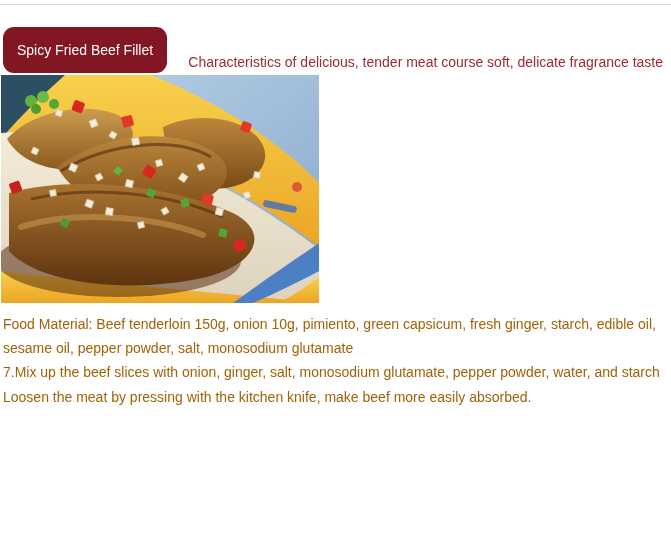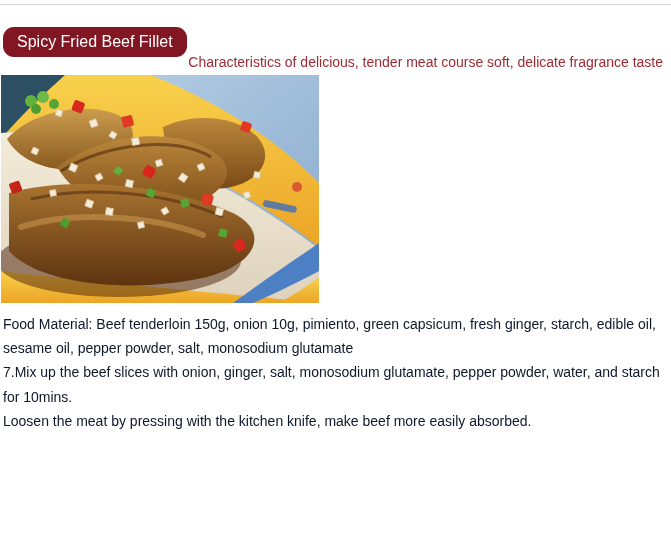--- a/index.html
+++ b/index.html
@@ -8,35 +8,35 @@
     font-family:"Liberation Sans","DejaVu Sans",sans-serif;
     overflow:hidden;
   }
   .top-rule{
     position:absolute;left:0;top:4px;width:671px;height:1px;
     background:#d4d4d4;
   }
   .badge{
     position:absolute;left:3px;top:27px;height:22px;
     background:#821623;color:#ffffff;border-radius:11px;
-    font-size:16px;line-height:22px;padding:4px 14px;
+    font-size:14px;line-height:22px;padding:12px 14px;
     display:inline-block;white-space:nowrap;
   }
   .subtitle{
     position:absolute;left:3px;top:53px;width:660px;
     color:#9d2933;font-size:14px;line-height:18px;white-space:nowrap;text-align:right;
   }
   .photo{
     position:absolute;left:1px;top:75px;width:318px;height:228px;
     overflow:hidden;
   }
   .photo svg{display:block;width:318px;height:228px;}
   .body-text{
     position:absolute;left:3px;top:312px;width:668px;
-    color:#0f172a;font-size:14px;
+    color:#a16207;font-size:14px;
   }
   .body-text .line{
     line-height:24.2px;white-space:nowrap;
   }
 </style>
 </head>
 <body>
 
 <div class="top-rule"></div>
 
@@ -138,15 +138,14 @@
       <rect x="243" y="117" width="6" height="6" transform="rotate(-18 246 120)"></rect>
       <rect x="253" y="97" width="6" height="6" transform="rotate(10 256 100)"></rect>
     </g>
   </svg>
 </div>
 
 <div class="body-text">
     <div class="line">Food Material: Beef tenderloin 150g, onion 10g, pimiento, green capsicum, fresh ginger, starch, edible oil,</div>
     <div class="line">sesame oil, pepper powder, salt, monosodium glutamate</div>
     <div class="line">7.Mix up the beef slices with onion, ginger, salt, monosodium glutamate, pepper powder, water, and starch</div>
-    <div class="line">for 10mins.</div>
     <div class="line">Loosen the meat by pressing with the kitchen knife, make beef more easily absorbed.</div>
   </div>
 
 </body></html>

